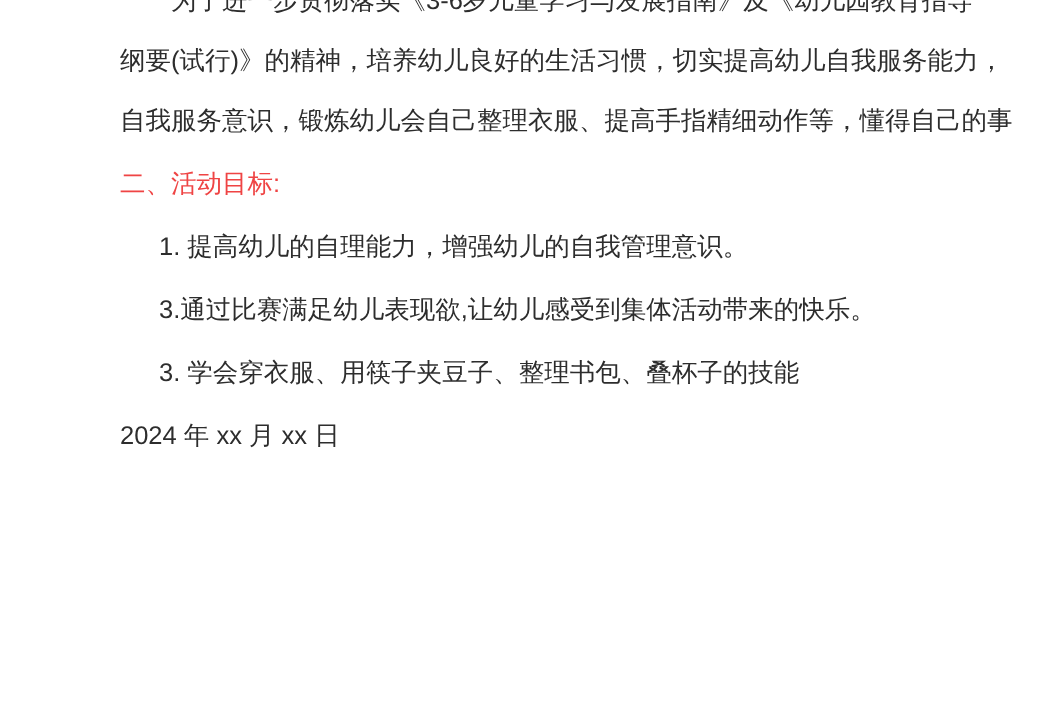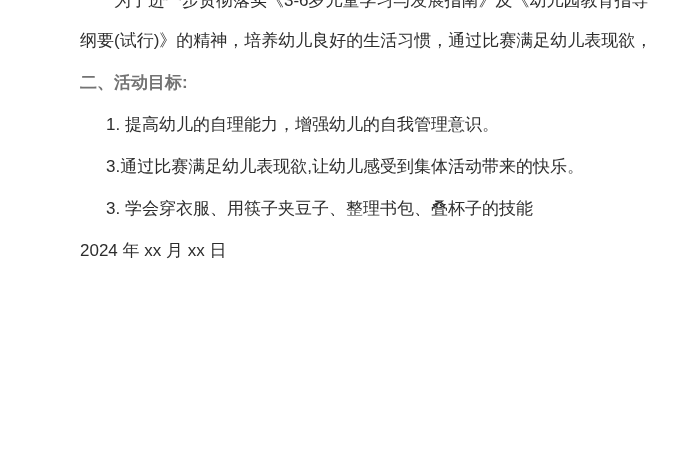--- a/index.html
+++ b/index.html
@@ -29,38 +29,39 @@
     white-space: nowrap;
   }
   .para-line.first {
     text-indent: 34px;
   }
   .para-line.last {
     text-align-last: left;
     white-space: normal;
   }
   .heading {
-    font-weight: bold;
-    color: #737373;
+    font-weight: normal;
+    color: #ef4444;
     margin-top: 2px;
   }
   .goal {
     padding-left: 26px;
     margin-top: 2px;
   }
   .date-line {
     margin-top: 2px;
   }
 </style>
 </head>
 <body>
 
 <div class="doc">
   <div class="para-line first">为了进一步贯彻落实《3-6岁儿童学习与发展指南》及《幼儿园教育指导</div>
-  <div class="para-line">纲要(试行)》的精神，培养幼儿良好的生活习惯，通过比赛满足幼儿表现欲，</div>
+  <div class="para-line">纲要(试行)》的精神，培养幼儿良好的生活习惯，切实提高幼儿自我服务能力，</div>
+  <div class="para-line">自我服务意识，锻炼幼儿会自己整理衣服、提高手指精细动作等，懂得自己的事</div>
 
   <div class="heading">二、活动目标:</div>
 
   <div class="goal">1. 提高幼儿的自理能力，增强幼儿的自我管理意识。</div>
   <div class="goal">3.通过比赛满足幼儿表现欲,让幼儿感受到集体活动带来的快乐。</div>
   <div class="goal">3. 学会穿衣服、用筷子夹豆子、整理书包、叠杯子的技能</div>
 
 
   <div class="date-line">2024 年 xx 月 xx 日</div>
 </div>

